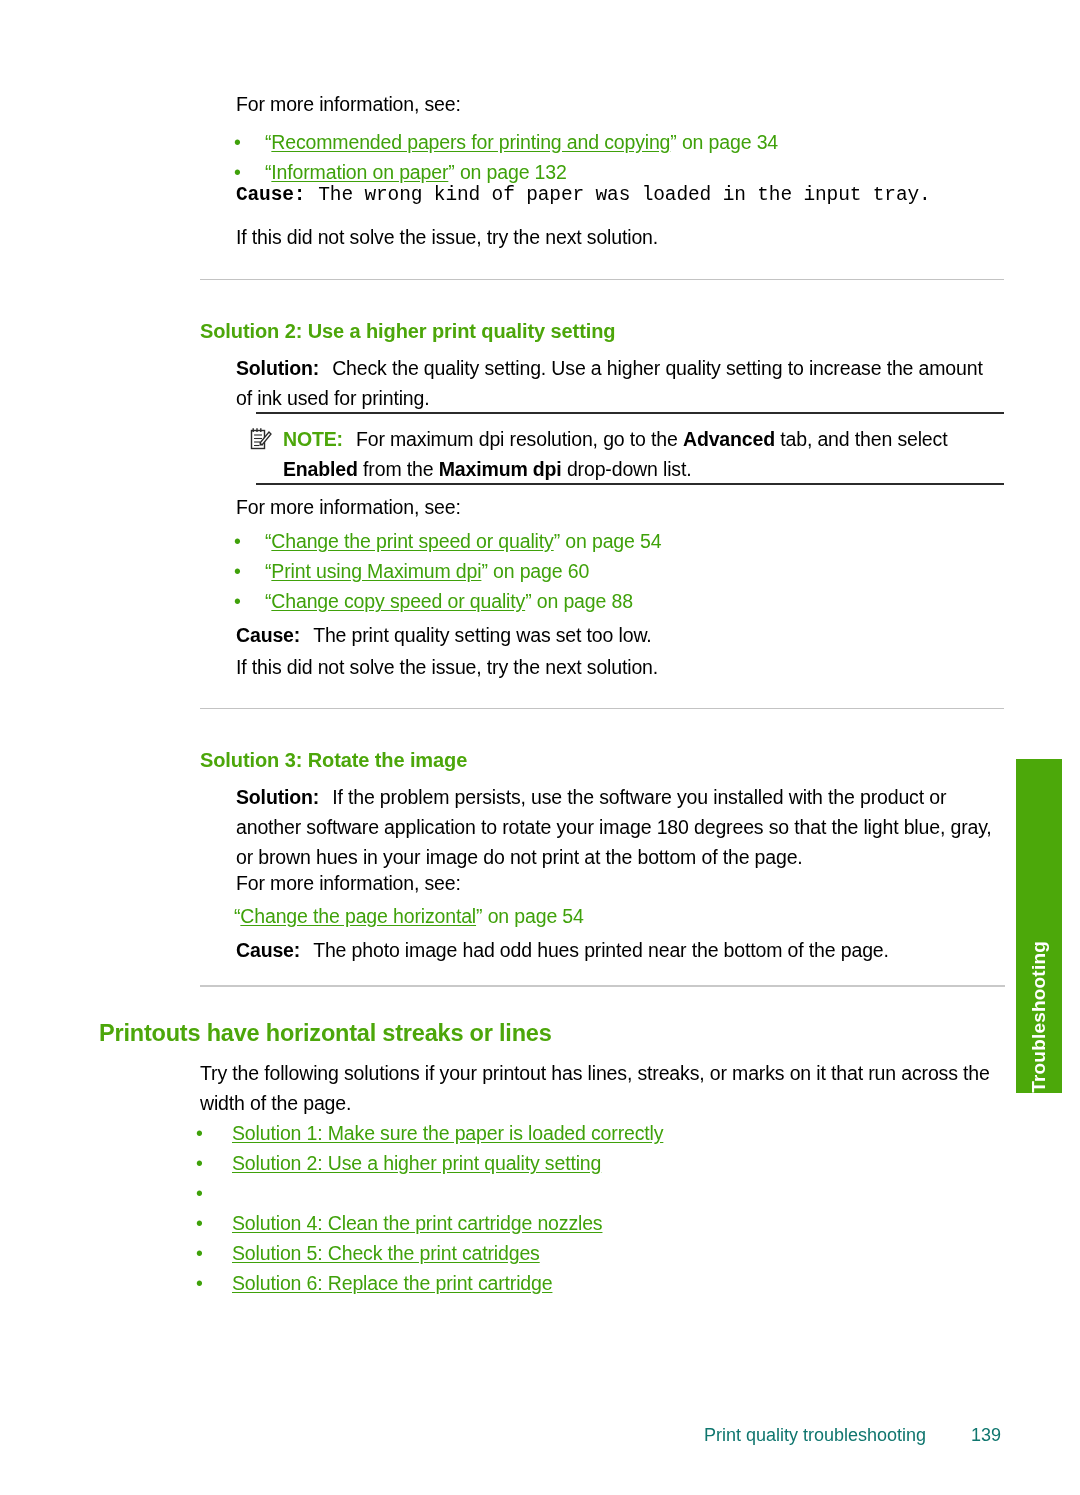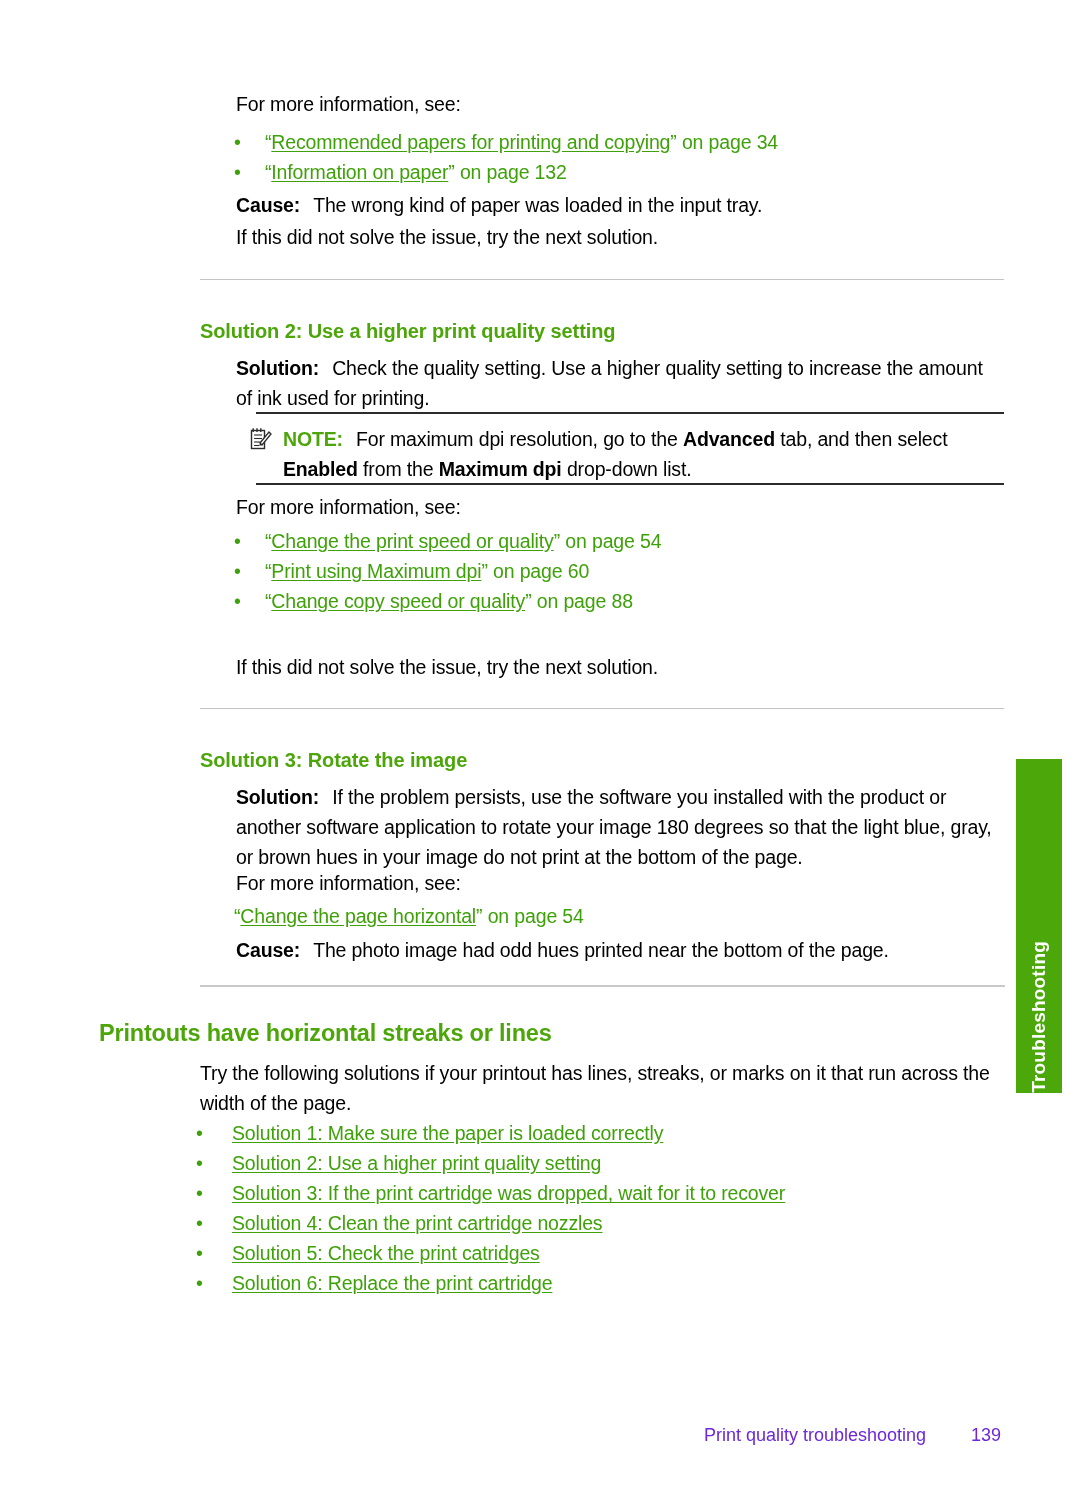--- a/index.html
+++ b/index.html
@@ -120,41 +120,41 @@
     transform: rotate(180deg);
     letter-spacing: 0.2px;
     padding-bottom: 10px;
     white-space: nowrap;
   }
 
   
   .footer {
     position: absolute;
     font-size: 18px;
-    color: #6d28d9;
+    color: #0f766e;
   }
 </style>
 </head>
 <body>
 
 <div class="page">
 
   <div class="body-text indent1" style="top:89px;">For more information, see:</div>
 
   <div class="bullet-dot" style="left:234px; top:127px;">•</div>
   <div class="bullet-row" style="left:265px; top:127px;">
     <span class="link-plain">“</span><span class="link">Recommended papers for printing and copying</span><span class="link-plain">”</span><span class="link-plain"> on page 34</span>
   </div>
 
   <div class="bullet-dot" style="left:234px; top:157px;">•</div>
   <div class="bullet-row" style="left:265px; top:157px;">
     <span class="link-plain">“</span><span class="link">Information on paper</span><span class="link-plain">”</span><span class="link-plain"> on page 132</span>
   </div>
 
-  <div class="body-text indent1" style="top:190px;">
+  <div class="body-text indent1" style="top:180px;font-family:Liberation Mono, monospace;">
     <span class="label-bold">Cause:</span><span class="lead-gap"></span><span>The wrong kind of paper was loaded in the input tray.</span>
   </div>
 
   <div class="body-text indent1" style="top:222px;">If this did not solve the issue, try the next solution.</div>
 
   <div class="rule-light" style="left:200px; top:279px; width:804px;"></div>
 
   <div class="sol-heading" style="left:200px; top:320px;">Solution 2: Use a higher print quality setting</div>
 
   <div class="body-text" style="left:236px; top:353px; width:752px;">
@@ -193,20 +193,23 @@
   <div class="bullet-dot" style="left:234px; top:556px;">•</div>
   <div class="bullet-row" style="left:265px; top:556px;">
     <span class="link-plain">“</span><span class="link">Print using Maximum dpi</span><span class="link-plain">”</span><span class="link-plain"> on page 60</span>
   </div>
 
   <div class="bullet-dot" style="left:234px; top:586px;">•</div>
   <div class="bullet-row" style="left:265px; top:586px;">
     <span class="link-plain">“</span><span class="link">Change copy speed or quality</span><span class="link-plain">”</span><span class="link-plain"> on page 88</span>
   </div>
 
+  <div class="body-text indent1" style="top:620px;">
+    <span class="label-bold">Cause:</span><span class="lead-gap"></span><span>The print quality setting was set too low.</span>
+  </div>
 
   <div class="body-text indent1" style="top:652px;">If this did not solve the issue, try the next solution.</div>
 
   <div class="rule-light" style="left:200px; top:708px; width:804px;"></div>
 
   <div class="sol-heading" style="left:200px; top:749px;">Solution 3: Rotate the image</div>
 
   <div class="body-text" style="left:236px; top:782px; width:760px;">
     <span class="label-bold">Solution:</span><span class="lead-gap"></span><span>If the problem persists, use the software you installed with the product or another software application to rotate your image 180 degrees so that the light blue, gray, or brown hues in your image do not print at the bottom of the page.</span>
   </div>
@@ -231,23 +234,20 @@
   <div class="bullet-row" style="left:232px; top:1118px;">
     <span class="link">Solution 1: Make sure the paper is loaded correctly</span>
   </div>
 
   <div class="bullet-dot" style="left:196px; top:1148px;">•</div>
   <div class="bullet-row" style="left:232px; top:1148px;">
     <span class="link">Solution 2: Use a higher print quality setting</span>
   </div>
 
   <div class="bullet-dot" style="left:196px; top:1178px;">•</div>
-  <div class="bullet-row" style="left:232px; top:1178px;">
-    <span class="link">Solution 3: If the print cartridge was dropped, wait for it to recover</span>
-  </div>
 
   <div class="bullet-dot" style="left:196px; top:1208px;">•</div>
   <div class="bullet-row" style="left:232px; top:1208px;">
     <span class="link">Solution 4: Clean the print cartridge nozzles</span>
   </div>
 
   <div class="bullet-dot" style="left:196px; top:1238px;">•</div>
   <div class="bullet-row" style="left:232px; top:1238px;">
     <span class="link">Solution 5: Check the print catridges</span>
   </div>

